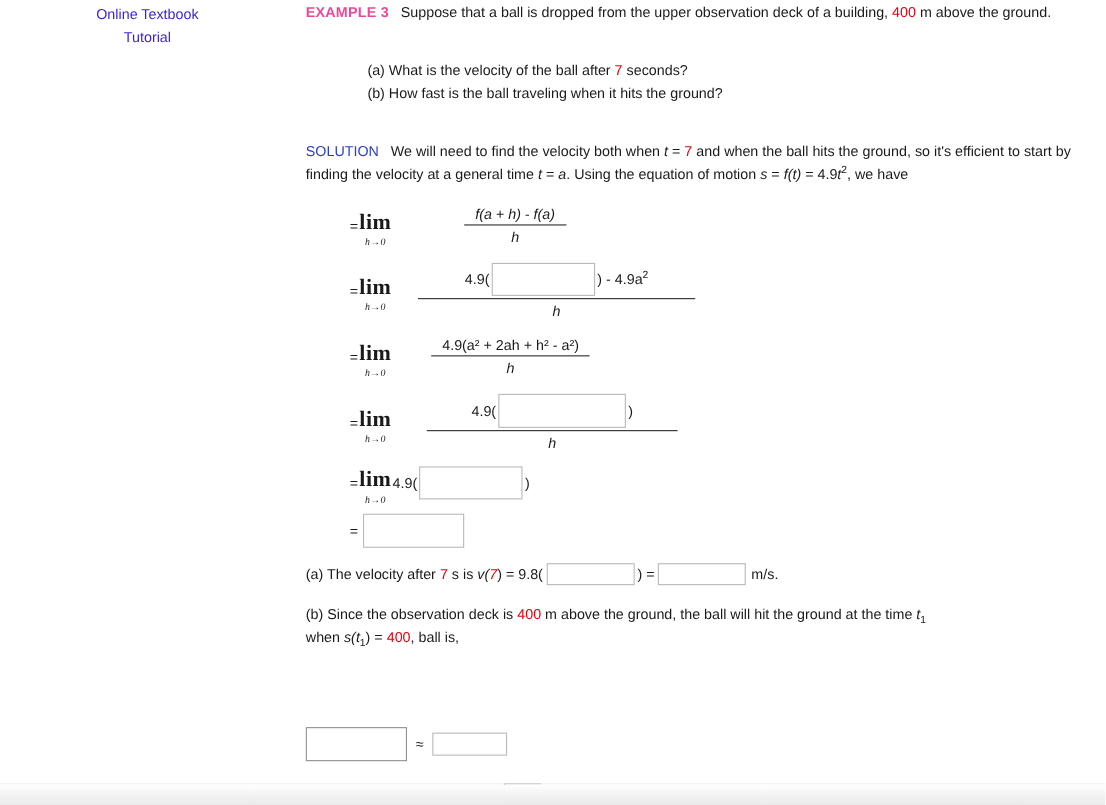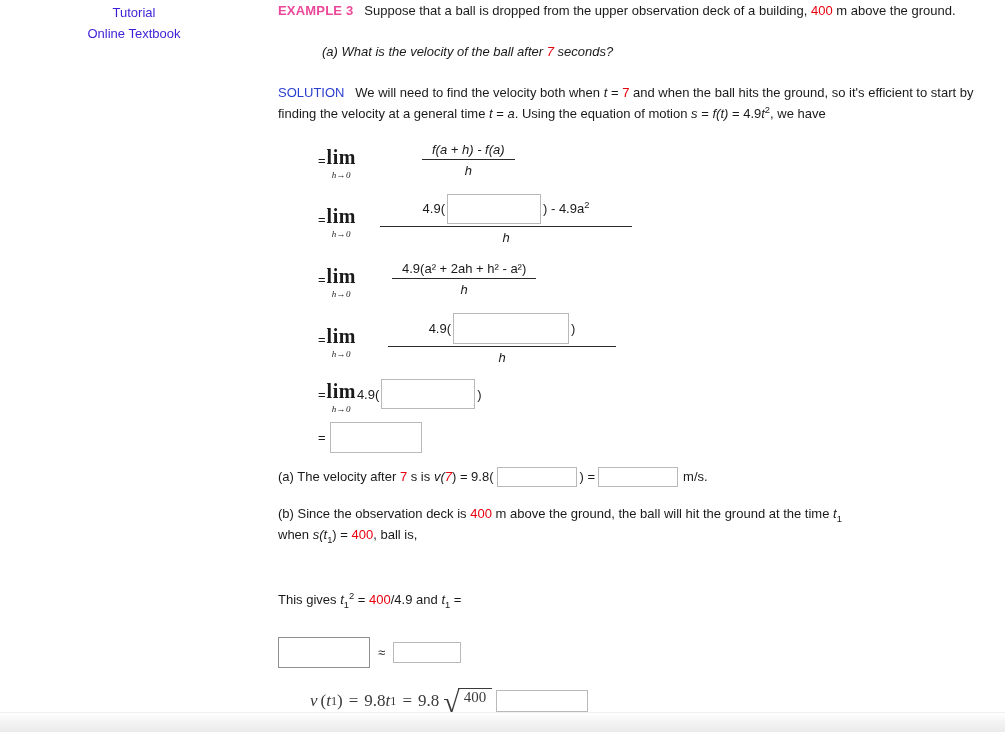--- a/index.html
+++ b/index.html
@@ -51,24 +51,23 @@
   .exlabel {
     font-weight: bold;
     color: #ec4899;
     letter-spacing: 0.2px;
   }
   .solabel { color: #2a3fd0; }
   .gap-m { height: 16px; }
   .gap-l { height: 22px; }
 
   .qlist {
-    margin: 4px;
+    margin: 16px;
     padding-left: 40px;
     line-height: 21px;
-    font-style: italic;
   }
 
   
   .ansbox {
     display: inline-block;
     border: 1px solid #b9b9b9;
     background: #ffffff;
     vertical-align: middle;
     box-sizing: border-box;
   }
@@ -178,39 +177,42 @@
     border-top: 1.4px solid #3a3a3a;
     padding: 0 4px;
     margin-left: -2px;
   }
   .sqrt .rnum { font-size: 15px; padding: 0 2px 1px 2px; }
 </style>
 </head>
 <body>
 
 <div id="sidebar">
+  <a class="navlink">Online Textbook</a>
   <a class="navlink">Tutorial</a>
-  <a class="navlink">Online Textbook</a>
 </div>
 
 <div id="main">
 
   <p class="para">
     <span class="exlabel">EXAMPLE 3</span>&nbsp;&nbsp;&nbsp;<span>Suppose that a ball is dropped from the upper observation deck of a building,</span>
     <span class="red">400</span>
     <span>m above the ground.</span>
   </p>
 
   <div class="gap-m"></div>
 
   <div class="qlist">
     <div>
       <span>(a) What is the velocity of the ball after</span>
       <span class="red">7</span>
       <span>seconds?</span>
+    </div>
+    <div>
+      <span>(b) How fast is the ball traveling when it hits the ground?</span>
     </div>
   </div>
 
   <div class="gap-m"></div>
 
   <p class="para">
     <span class="solabel">SOLUTION</span>&nbsp;&nbsp;&nbsp;<span>We will need to find the velocity both when</span>
     <i>t</i>
     <span>=</span>
     <span class="red">7</span>
@@ -335,29 +337,20 @@
     <span>when</span>
     <i>s(t</i><sub>1</sub><span>) =</span>
     <span class="red">400</span><span>, ball is,</span>
   </p>
 
   <div class="gap-l"></div>
 
 
   <div class="gap-l"></div>
 
-  <div class="para">
-    <span>This gives</span>
-    <i>t</i><sub>1</sub><sup>2</sup>
-    <span>=</span>
-    <span class="red">400</span><span>/4.9</span>
-    <span>and</span>
-    <i>t</i><sub>1</sub>
-    <span>=</span>
-  </div>
 
   <div style="height:27px;"></div>
 
   <div class="para" style="display:flex;align-items:center;">
     <input class="ansbox dark" style="width: 92px; height: 31px;" value="">
     <span style="margin:0 8px;">≈</span>
     <input class="ansbox" style="width: 68px; height: 21px;" value="">
   </div>
 
   <div style="height:20px;"></div>

